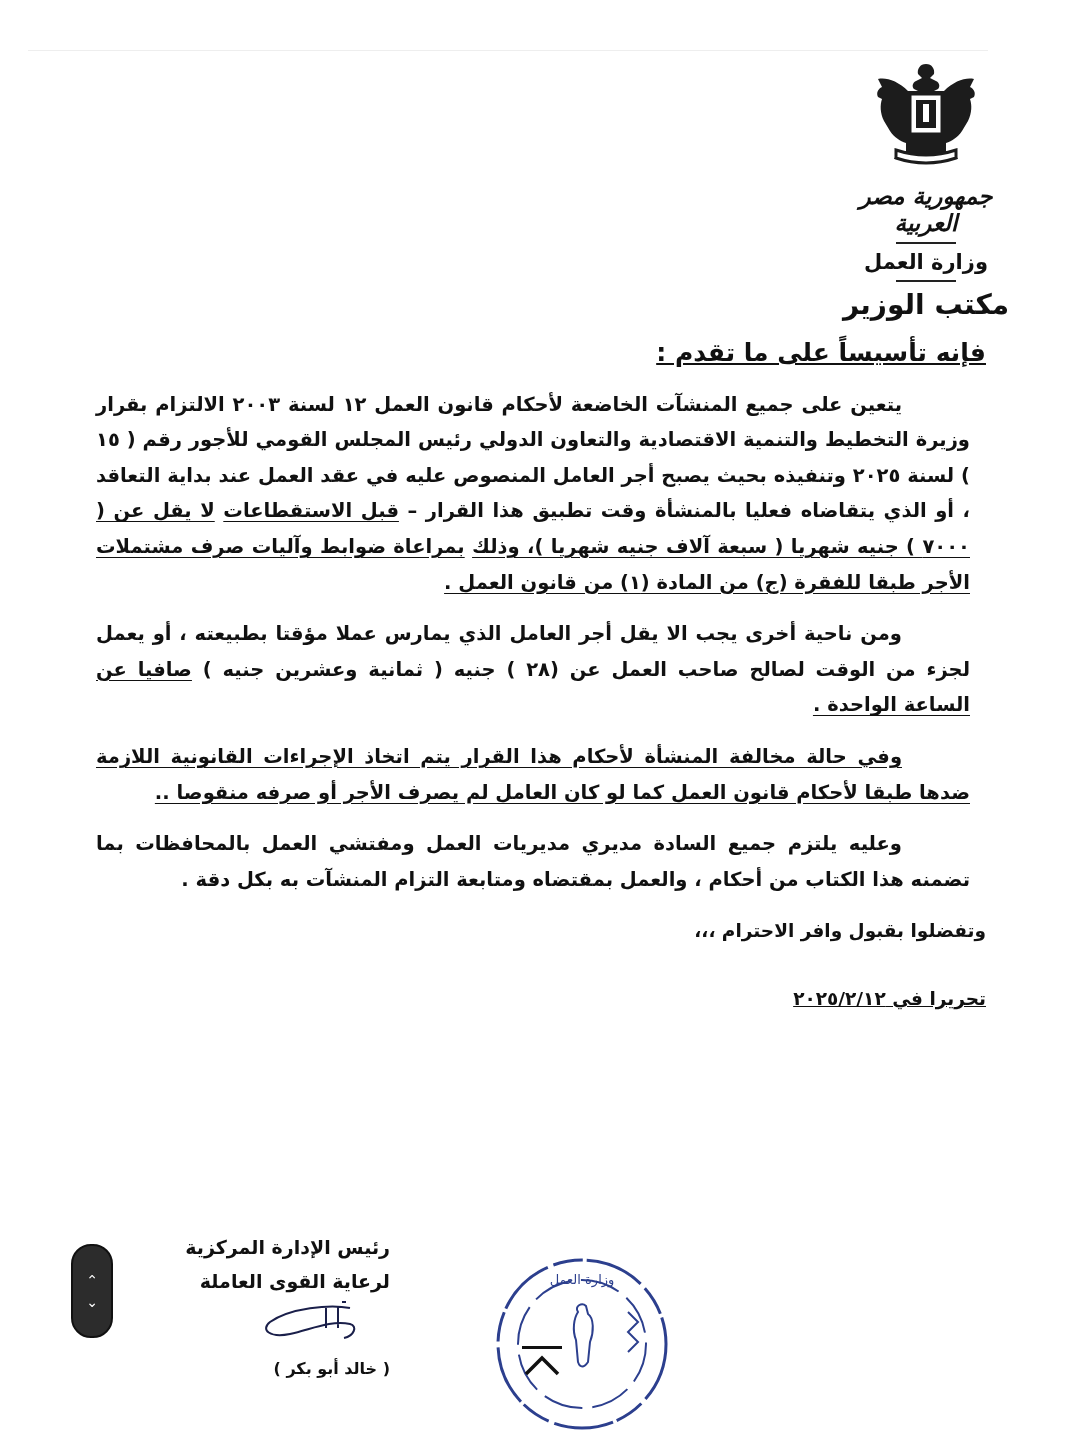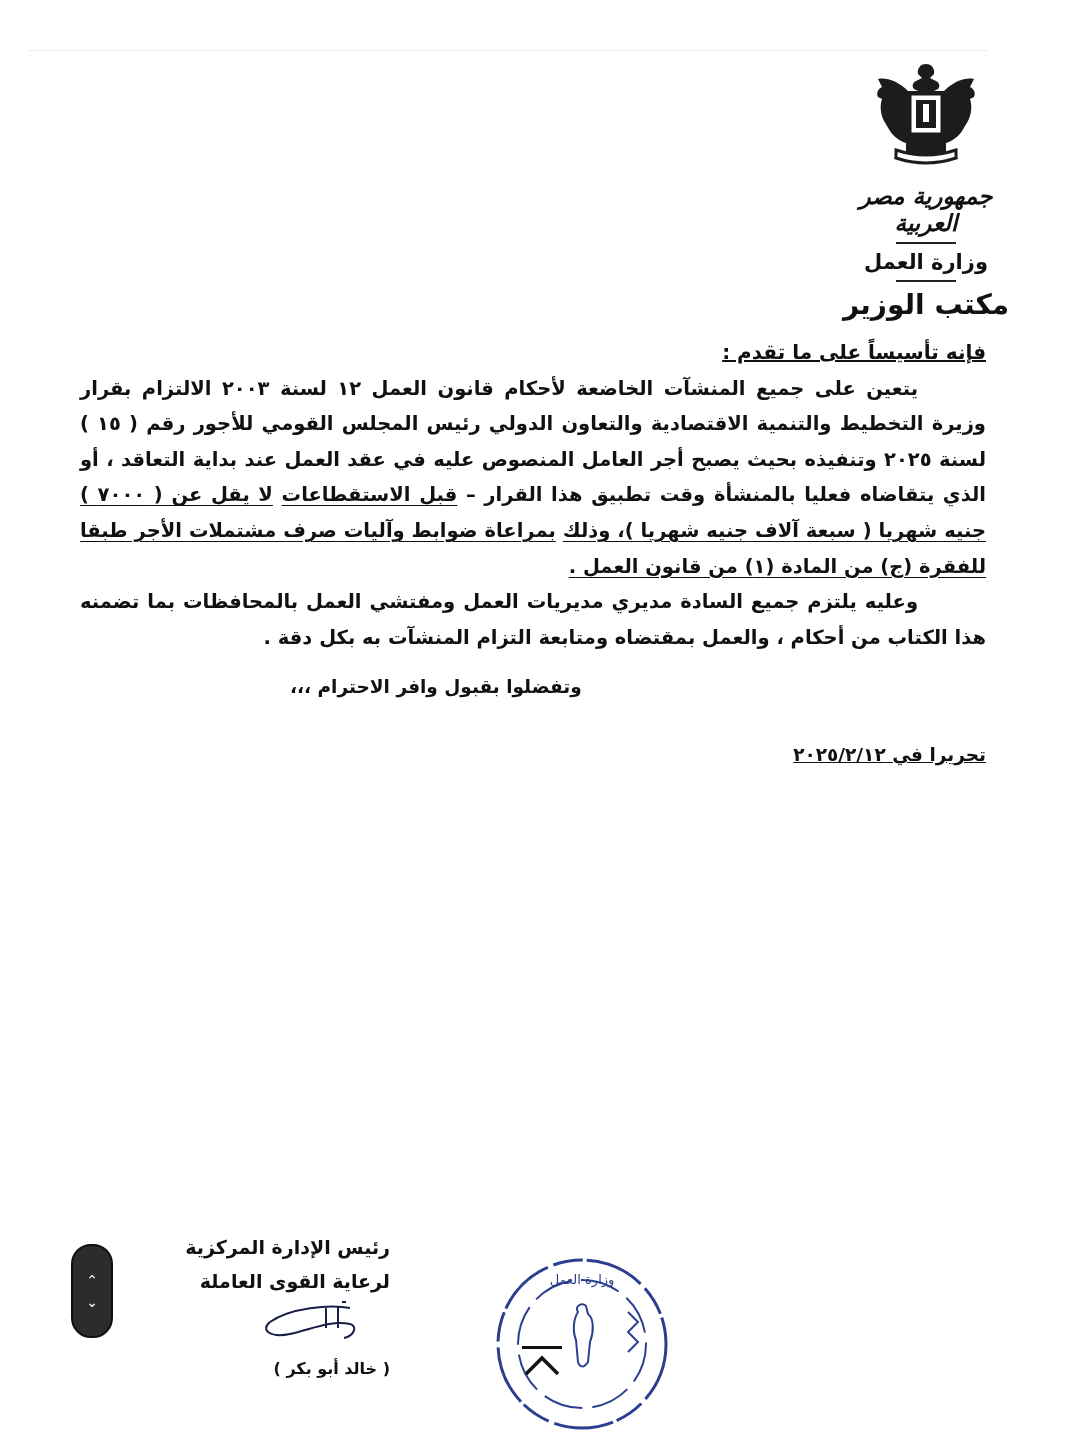--- a/index.html
+++ b/index.html
@@ -16,24 +16,24 @@
   .rep { font-family:"DejaVu Serif", serif; font-style:italic; font-weight:bold; font-size:23px; margin-top:12px; }
   .hr-mini { width:60px; height:2px; background:#222; margin:6px auto; }
   .ministry { font-weight:bold; font-size:21px; }
   .office { font-weight:bold; font-size:28px; }
 
   
   .body-text {
     position:absolute; left:80px; right:80px; top:335px;
     direction:rtl; text-align:justify; font-weight:bold; font-size:19.5px; line-height:35.6px;
   }
-  .intro { font-size:20px; text-decoration:underline; margin-bottom:0; }
-  .para { text-indent:68px; margin:0; }
+  .intro { font-size:25px; text-decoration:underline; margin-bottom:0; }
+  .para { text-indent:68px; margin:16px; }
   .u { text-decoration:underline; text-underline-offset:4px; }
-  .closing { text-align:left; margin-top:14px; font-size:18.5px; padding-left:210px; }
+  .closing { text-align:right; margin-top:14px; font-size:18.5px; padding-left:210px; }
   .date { margin-top:32px; font-size:18.5px; text-decoration:underline; }
 
   
   .signature { position:absolute; left:160px; top:1230px; width:230px; direction:rtl; text-align:right; font-weight:bold; font-size:19px; line-height:34px; }
   .sig-scribble { height:44px; }
   .sig-name { font-size:16px; }
 
   
   .stamp { position:absolute; left:478px; top:1252px; width:200px; height:180px; }
 
@@ -70,20 +70,24 @@
     <div class="ministry">وزارة العمل</div>
     <div class="hr-mini"></div>
     <div class="office">مكتب الوزير</div>
   </div>
 
   <div class="body-text">
     <div class="intro">فإنه تأسيساً على ما تقدم :</div>
     <p class="para">
       <span>يتعين على جميع المنشآت الخاضعة لأحكام قانون العمل ١٢ لسنة ٢٠٠٣ الالتزام بقرار وزيرة التخطيط والتنمية الاقتصادية والتعاون الدولي رئيس المجلس القومي للأجور رقم ( ١٥ ) لسنة ٢٠٢٥ وتنفيذه بحيث يصبح أجر العامل المنصوص عليه في عقد العمل عند بداية التعاقد ، أو الذي يتقاضاه فعليا بالمنشأة وقت تطبيق هذا القرار – </span><span class="u">قبل الاستقطاعات</span><span> </span><span class="u">لا يقل عن ( ٧٠٠٠ ) جنيه شهريا ( سبعة آلاف جنيه شهريا )، وذلك</span> <span class="u">بمراعاة ضوابط وآليات صرف مشتملات الأجر طبقا للفقرة (ج) من المادة (١) من قانون العمل .</span>
     </p>
+    <p class="para">
+      <span>ومن ناحية أخرى يجب الا يقل أجر العامل الذي يمارس عملا مؤقتا بطبيعته ، أو يعمل لجزء من الوقت لصالح صاحب العمل عن (٢٨ ) جنيه ( ثمانية وعشرين جنيه ) </span><span class="u">صافيا عن الساعة الواحدة .</span>
+    </p>
+    <p class="para u">وفي حالة مخالفة المنشأة لأحكام هذا القرار يتم اتخاذ الإجراءات القانونية اللازمة ضدها طبقا لأحكام قانون العمل كما لو كان العامل لم يصرف الأجر أو صرفه منقوصا ..</p>
     <p class="para">وعليه يلتزم جميع السادة مديري مديريات العمل ومفتشي العمل بالمحافظات بما تضمنه هذا الكتاب من أحكام ، والعمل بمقتضاه ومتابعة التزام المنشآت به بكل دقة .</p>
     <div class="closing">وتفضلوا بقبول وافر الاحترام ،،،</div>
     <div class="date">تحريرا في ٢٠٢٥/٢/١٢</div>
   </div>
 
   <div class="signature">
     <div>رئيس الإدارة المركزية</div>
     <div>لرعاية القوى العاملة</div>
     <svg class="sig-scribble" viewBox="0 0 160 44" width="160">
       <path d="M120 10 c-20 -4 -60 0 -80 14 c-10 8 0 16 20 12 c20 -4 40 -14 60 -10 c8 2 4 12 -6 14 M96 8 l0 22 M108 8 l0 22 M112 4 l4 0" fill="none" stroke="#1a1f4a" stroke-width="2"></path>

